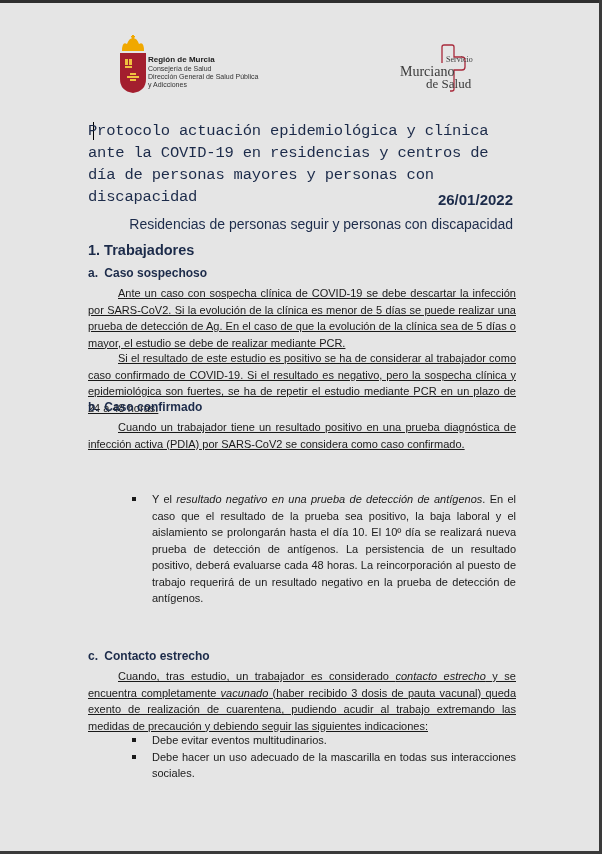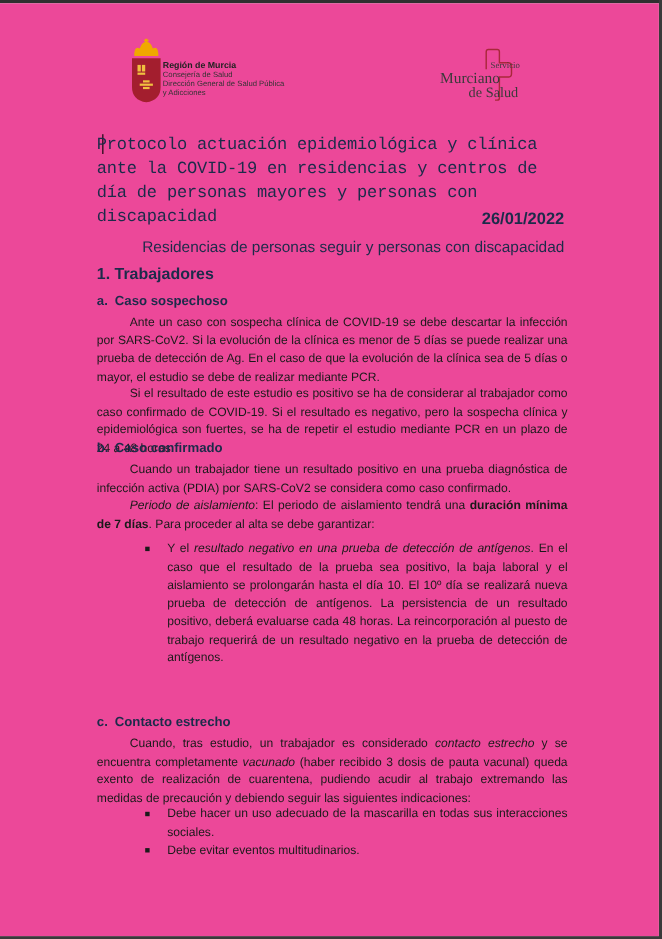--- a/index.html
+++ b/index.html
@@ -6,21 +6,21 @@
   body {
     width: 602px; height: 854px; overflow: hidden;
     background: #ffffff;
     font-family: "Liberation Sans", "DejaVu Sans", sans-serif;
     color: #1a1a1a;
     position: relative;
   }
   .frame-top { position: absolute; left: 0; top: 0; width: 602px; height: 3px; background: #2f2f2f; }
   .frame-right { position: absolute; right: 0; top: 0; width: 3px; height: 854px; background: #3a3a3a; }
   .frame-bottom { position: absolute; left: 0; bottom: 0; width: 602px; height: 3px; background: #3a3a3a; }
-  .page { position: absolute; left: 0; top: 3px; width: 599px; height: 848px; background: #ec4899; }
+  .page { position: absolute; left: 0; top: 3px; width: 599px; height: 848px; background: #e5e5e5; }
 
   
   .logo-left { position: absolute; left: 118px; top: 32px; width: 170px; height: 62px; }
   .shield { position: absolute; left: 0; top: 0; width: 30px; height: 60px; }
   .rm-text { position: absolute; left: 30px; top: 20px; font-size: 7px; line-height: 8px; color: #333; white-space: nowrap; }
   .rm-text .rm-title { font-weight: bold; font-size: 8px; line-height: 10px; color: #222; }
   .logo-right { position: absolute; left: 394px; top: 40px; width: 100px; height: 52px; }
   .sms-text { position: absolute; left: 6px; top: 12px; color: #3a3a3a; font-family: "Liberation Serif", serif; }
   .sms-1 { font-size: 8px; line-height: 9px; position: absolute; left: 0; top: 0; white-space: nowrap; padding-left: 46px; }
   .sms-2 { font-size: 14px; line-height: 15px; position: absolute; left: 0; top: 9px; white-space: nowrap; }
@@ -37,21 +37,21 @@
   .doc-date { position: absolute; right: 86px; top: 188px; color: #1c2b4a; font-size: 15px; font-weight: bold; }
   .doc-subtitle { position: absolute; right: 86px; top: 213px; color: #1c2b4a; font-size: 14px; }
 
   .h1 { position: absolute; left: 88px; top: 239px; color: #1c2b4a; font-size: 14.5px; font-weight: bold; }
   .h2 { position: absolute; left: 88px; color: #1c2b4a; font-size: 12px; font-weight: bold; }
   .h2 .lbl { display: inline-block; width: 13px; }
 
   .para {
     position: absolute; left: 88px; width: 428px;
     font-size: 11px; line-height: 16.5px; color: #1a1a1a;
-    text-align: justify; text-indent: 30px;
+    text-align: justify; text-indent: 30px; text-decoration: underline;
   }
   .bullets { position: absolute; left: 132px; width: 384px; margin: 0; padding: 0; list-style: none; font-size: 11px; line-height: 16.5px; color: #1a1a1a; }
   .bullets li { position: relative; padding-left: 20px; text-align: justify; }
   .bullets li .bullet-mark { position: absolute; left: 0; top: 6px; width: 4px; height: 4px; background: #1a1a1a; }
   em { font-style: italic; }
   b { font-weight: bold; }
 </style>
 </head>
 <body>
 
@@ -109,31 +109,30 @@
     <span>Caso sospechoso</span>
   </div>
   <div class="para" style="top:282px">Ante un caso con sospecha clínica de COVID-19 se debe descartar la infección por SARS-CoV2. Si la evolución de la clínica es menor de 5 días se puede realizar una prueba de detección de Ag. En el caso de que la evolución de la clínica sea de 5 días o mayor, el estudio se debe de realizar mediante PCR.</div>
   <div class="para" style="top:347px">Si el resultado de este estudio es positivo se ha de considerar al trabajador como caso confirmado de COVID-19. Si el resultado es negativo, pero la sospecha clínica y epidemiológica son fuertes, se ha de repetir el estudio mediante PCR en un plazo de 24 a 48 horas.</div>
 
   <div class="h2" style="top:397px">
     <span class="lbl">b.</span>
     <span>Caso confirmado</span>
   </div>
   <div class="para" style="top:416px">Cuando un trabajador tiene un resultado positivo en una prueba diagnóstica de infección activa (PDIA) por SARS-CoV2 se considera como caso confirmado.</div>
-  <div class="para" style="top:449px"><em>Periodo de aislamiento</em><span>: El periodo de aislamiento tendrá una </span><b>duración mínima de 7 días</b><span>. Para proceder al alta se debe garantizar:</span></div>
 
   <ul class="bullets" style="top:488px">
     <li><span class="bullet-mark"></span><span>Y el </span><em>resultado negativo en una prueba de detección de antígenos</em><span>. En el caso que el resultado de la prueba sea positivo, la baja laboral y el aislamiento se prolongarán hasta el día 10. El 10º día se realizará nueva prueba de detección de antígenos. La persistencia de un resultado positivo, deberá evaluarse cada 48 horas. La reincorporación al puesto de trabajo requerirá de un resultado negativo en la prueba de detección de antígenos.</span></li>
   </ul>
 
 
   <div class="h2" style="top:646px">
     <span class="lbl">c.</span>
     <span>Contacto estrecho</span>
   </div>
   <div class="para" style="top:665px"><span>Cuando, tras estudio, un trabajador es considerado </span><em>contacto estrecho</em><span> y se encuentra completamente </span><em>vacunado</em><span> (haber recibido 3 dosis de pauta vacunal) queda exento de realización de cuarentena, pudiendo acudir al trabajo extremando las medidas de precaución y debiendo seguir las siguientes indicaciones:</span></div>
 
   <ul class="bullets" style="top:729px">
+    <li><span class="bullet-mark"></span><span>Debe evitar eventos multitudinarios.</span></li>
     <li><span class="bullet-mark"></span><span>Debe hacer un uso adecuado de la mascarilla en todas sus interacciones sociales.</span></li>
-    <li><span class="bullet-mark"></span><span>Debe evitar eventos multitudinarios.</span></li>
   </ul>
 
 </div>
 
 </body></html>

